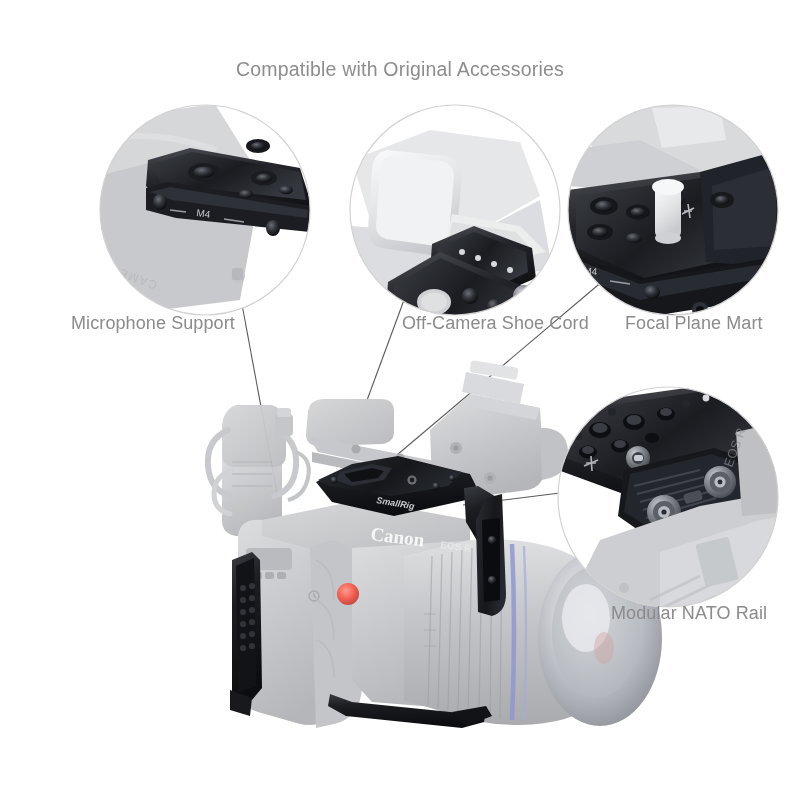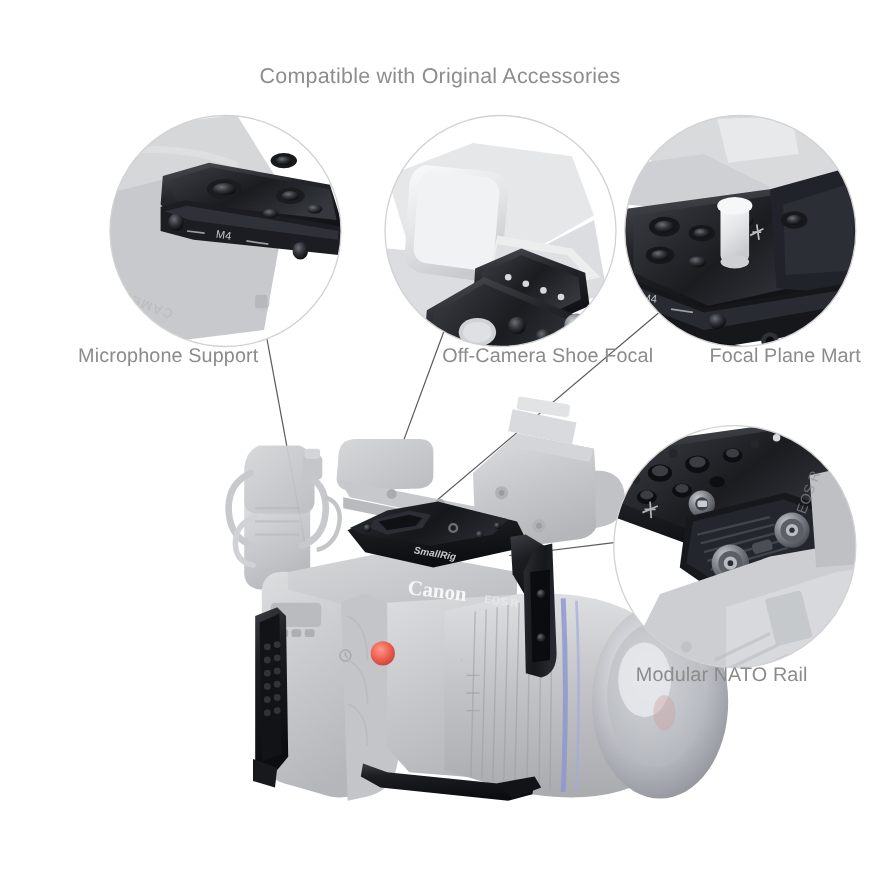--- a/index.html
+++ b/index.html
@@ -35,22 +35,22 @@
   .callout-label {
     position: absolute;
     font-size: 18px;
     color: #8b8b8b;
     white-space: nowrap;
     letter-spacing: 0.1px;
     font-weight: 400;
   }
   #label-mic      { left: 71px;  top: 313px; }
   #label-shoe     { left: 402px; top: 313px; }
-  #label-focal    { left: 625px; top: 313px; margin-left: 20px; }
-  #label-nato     { left: 578px; top: 603px; }
+  #label-focal    { left: 625px; top: 313px; }
+  #label-nato     { left: 611px; top: 603px; }
 
   svg.art { position: absolute; left: 0; top: 0; }
 </style>
 </head>
 <body>
 
 <div id="stage">
 
   <div class="headline">Compatible with Original Accessories</div>
 
@@ -491,19 +491,19 @@
         </g>
         <rect x="700" y="540" width="34" height="44" rx="3" fill="#c2c4c7" opacity="0.8" transform="rotate(-14 717 562)"></rect>
         <circle cx="624" cy="588" r="5" fill="#c0c2c5"></circle>
       </g>
       <circle cx="668" cy="497" r="110" fill="none" stroke="#d2d2d2" stroke-width="1.2"></circle>
     </g>
   </svg>
 
   <div class="callout-label" id="label-mic">Microphone Support</div>
 
-  <div class="callout-label" id="label-shoe">Off-Camera Shoe Focal</div>
+  <div class="callout-label" id="label-shoe">Off-Camera Shoe Cord</div>
 
   <div class="callout-label" id="label-focal">Focal Plane Mart</div>
 
   <div class="callout-label" id="label-nato">Modular NATO Rail</div>
 
 </div>
 
 </body></html>

